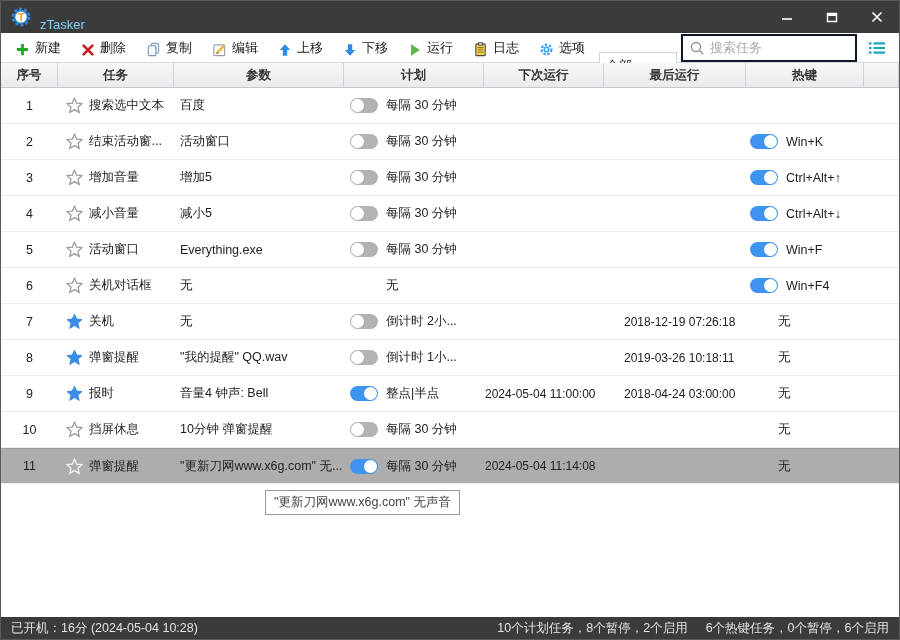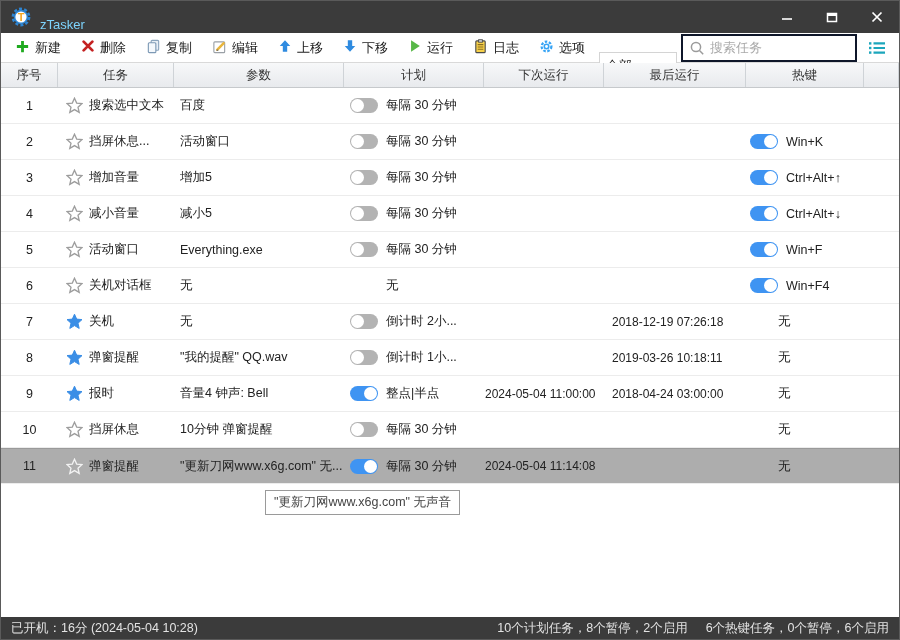--- a/index.html
+++ b/index.html
@@ -13,52 +13,52 @@
   .titlebar { height:32px; background:#3b3b3b; display:flex; align-items:center; flex:0 0 32px; }
   .titlebar .logo { width:20px; height:20px; margin:0 9px 0 10px; }
   .titlebar .title { color:#7dd3fc; font-size:13px;margin-top:14px; }
   .win-controls { margin-left:auto; display:flex; height:100%; }
   .win-btn { width:45px; height:100%; display:flex; align-items:center; justify-content:center; cursor:pointer; }
   .win-btn svg { display:block; }
 
   
   .toolbar { height:30px; flex:0 0 30px; background:#fff; border-bottom:1px solid #d9d9d9;
              display:flex; align-items:center; padding:0 6px 0 8px; }
-  .tbtn { display:flex; align-items:flex-start; gap:5px; padding:3px 6px; margin-right:8px;
+  .tbtn { display:flex; align-items:flex-end; gap:5px; padding:3px 6px; margin-right:8px;
           cursor:pointer; border-radius:2px; white-space:nowrap; }
   .tbtn svg { display:block; }
   .tbtn .lbl { font-size:13px; color:#1a1a1a; }
   .filter-box { margin-left:auto; width:80px; height:28px; border:1px solid #d4d4d4;
                 display:flex; align-items:center; padding:0 6px; cursor:pointer; background:#fff;margin-top:36px; }
   .filter-box .val { flex:1; font-size:13px; }
   .search-box { width:176px; height:28px; border:2px solid #0f172a; margin-left:4px;
                 display:flex; align-items:center; padding:0 6px; background:#fff; }
   .search-box input { border:none; outline:none; flex:1; font-size:13px; min-width:0;
                       font-family:inherit; color:#333; }
   .search-box input::placeholder { color:#a9a9a9; }
   .view-btn { width:34px; height:28px; margin-left:3px; display:flex; align-items:center;
               justify-content:center; cursor:pointer; }
 
   
   .grid-cols { display:grid; grid-template-columns:57px 116px 170px 140px 120px 142px 118px 1fr; }
   .thead { height:25px; flex:0 0 25px;
-           background:linear-gradient(#f7f8f9,#e8eaed); border-bottom:1px solid #c6c9cc; }
+           background:linear-gradient(#f7f8f9,#e8eaed); border-bottom:1px solid #c6c9cc;font-weight:bold; }
   .th { display:flex; align-items:center; justify-content:center; font-size:12.5px; color:#333;
         border-right:1px solid #cfd3d7; cursor:pointer; }
   .tbody { flex:1 1 auto; background:#fff; overflow:hidden; }
   .trow { height:36px; border-bottom:1px solid #ececec; cursor:pointer; background:#fff; }
   .trow.selected { background:#adadad; border-top:1px solid #9a9a9a; }
   .td { display:flex; align-items:center; font-size:12.5px; color:#222; overflow:hidden; white-space:nowrap; }
   .td-num { justify-content:center; }
   .td-task { padding-left:8px; gap:6px; }
   .td-param { padding-left:6px; }
   .td-sched { padding-left:6px; gap:8px; }
   .td-sched .sched-text.no-toggle { margin-left:36px; }
   .td-next { padding-left:1px; font-size:12px; }
-  .td-last { padding-left:8px; font-size:12px; }
+  .td-last { padding-left:8px; font-size:12px;margin-left:12px; }
   .td-hot { padding-left:4px; gap:8px; }
   .td-hot .hot-text.no-toggle { margin-left:28px; }
 
   .star { width:17px; height:17px; flex:0 0 17px; cursor:pointer; }
   .star-outline polygon { fill:none; stroke:#9d9d9d; stroke-width:1.3; }
   .trow.selected .star-outline polygon { stroke:#f2f2f2; }
   .star-filled polygon { fill:#3a8ee6; stroke:#3a8ee6; stroke-width:1; }
 
   .toggle { width:28px; height:15px; border-radius:8px; position:relative; flex:0 0 28px; cursor:pointer; }
   .toggle .knob { width:13px; height:13px; border-radius:50%; background:#fff; position:absolute; top:1px; }
@@ -225,21 +225,21 @@
     <div class="td td-next"></div>
     <div class="td td-last"></div>
     <div class="td"></div>
   </div>
       <div class="trow grid-cols">
     <div class="td td-num">2</div>
     <div class="td td-task">
       <svg class="star star-outline" viewBox="0 0 17 17">
         <polygon points="8.5,1.2 10.7,6.1 16,6.6 12,10.2 13.2,15.4 8.5,12.6 3.8,15.4 5,10.2 1,6.6 6.3,6.1"></polygon>
       </svg>
-      <span>挡屏休息...</span>
+      <span>结束活动窗...</span>
     </div>
     <div class="td td-param">活动窗口</div>
     <div class="td td-sched">
       <span class="toggle off">
             <span class="knob"></span>
           </span>
       <span class="sched-text">每隔 30 分钟</span>
     </div>
     <div class="td td-next"></div>
     <div class="td td-last"></div>

